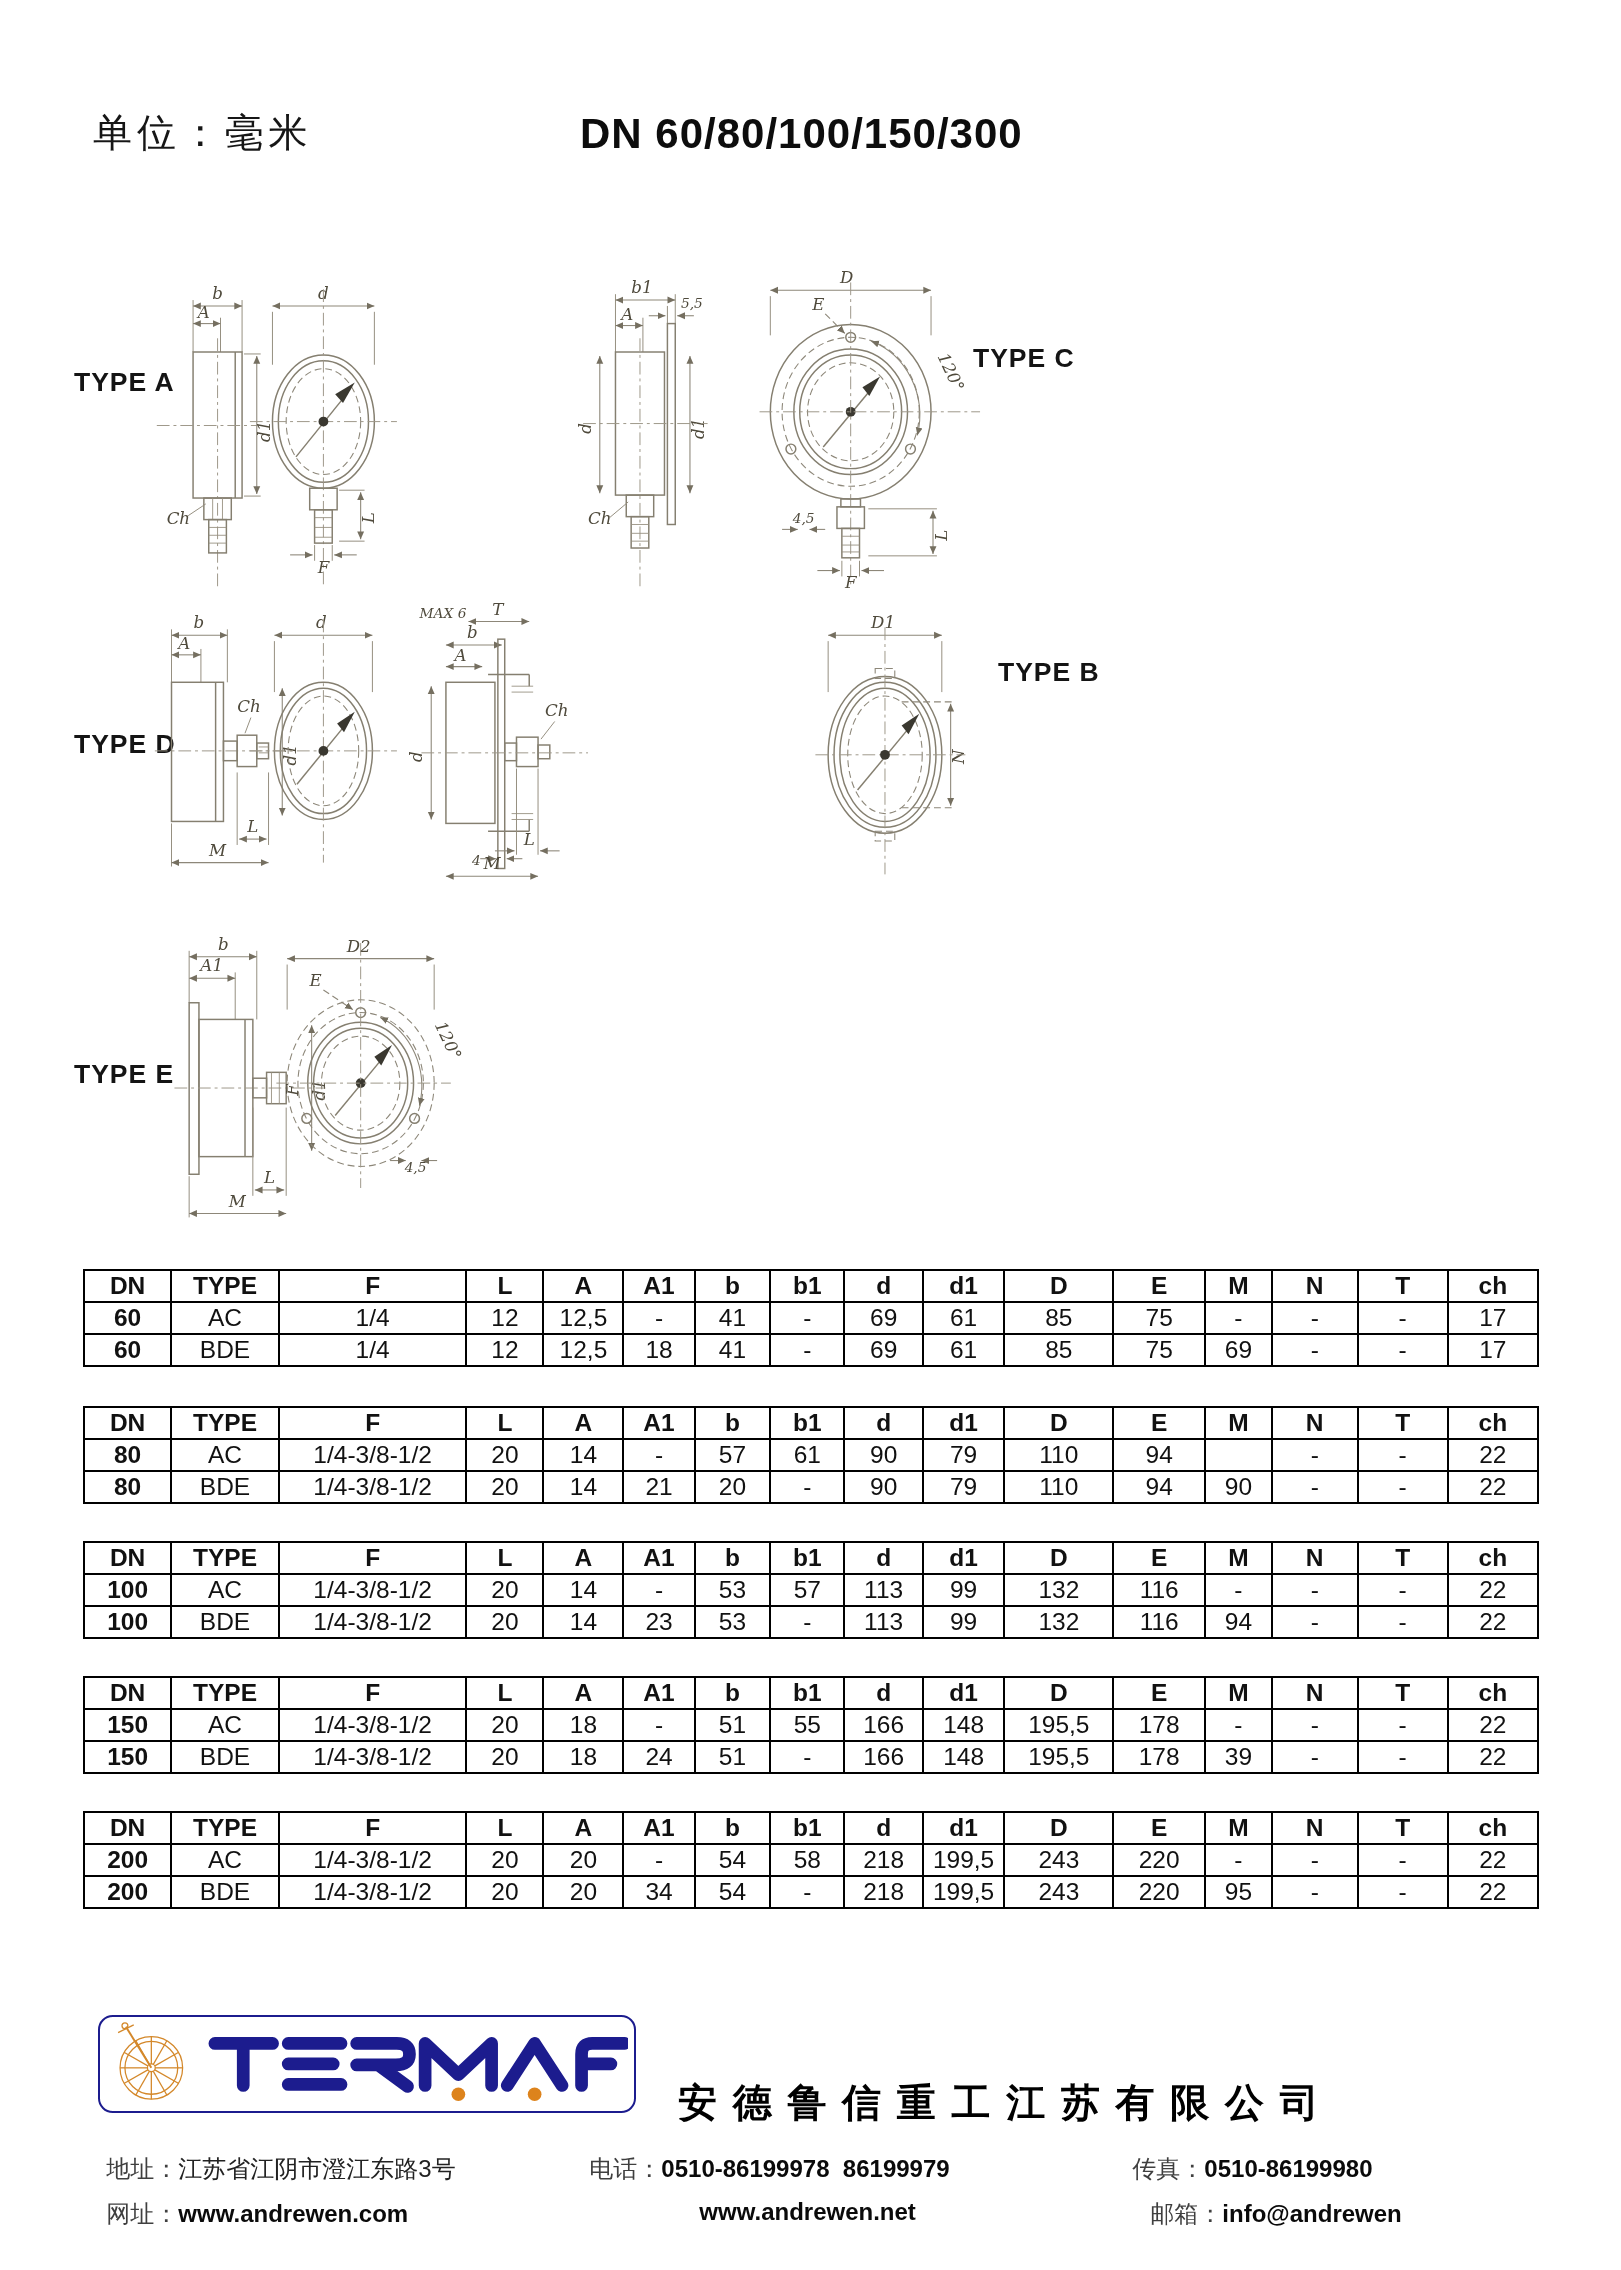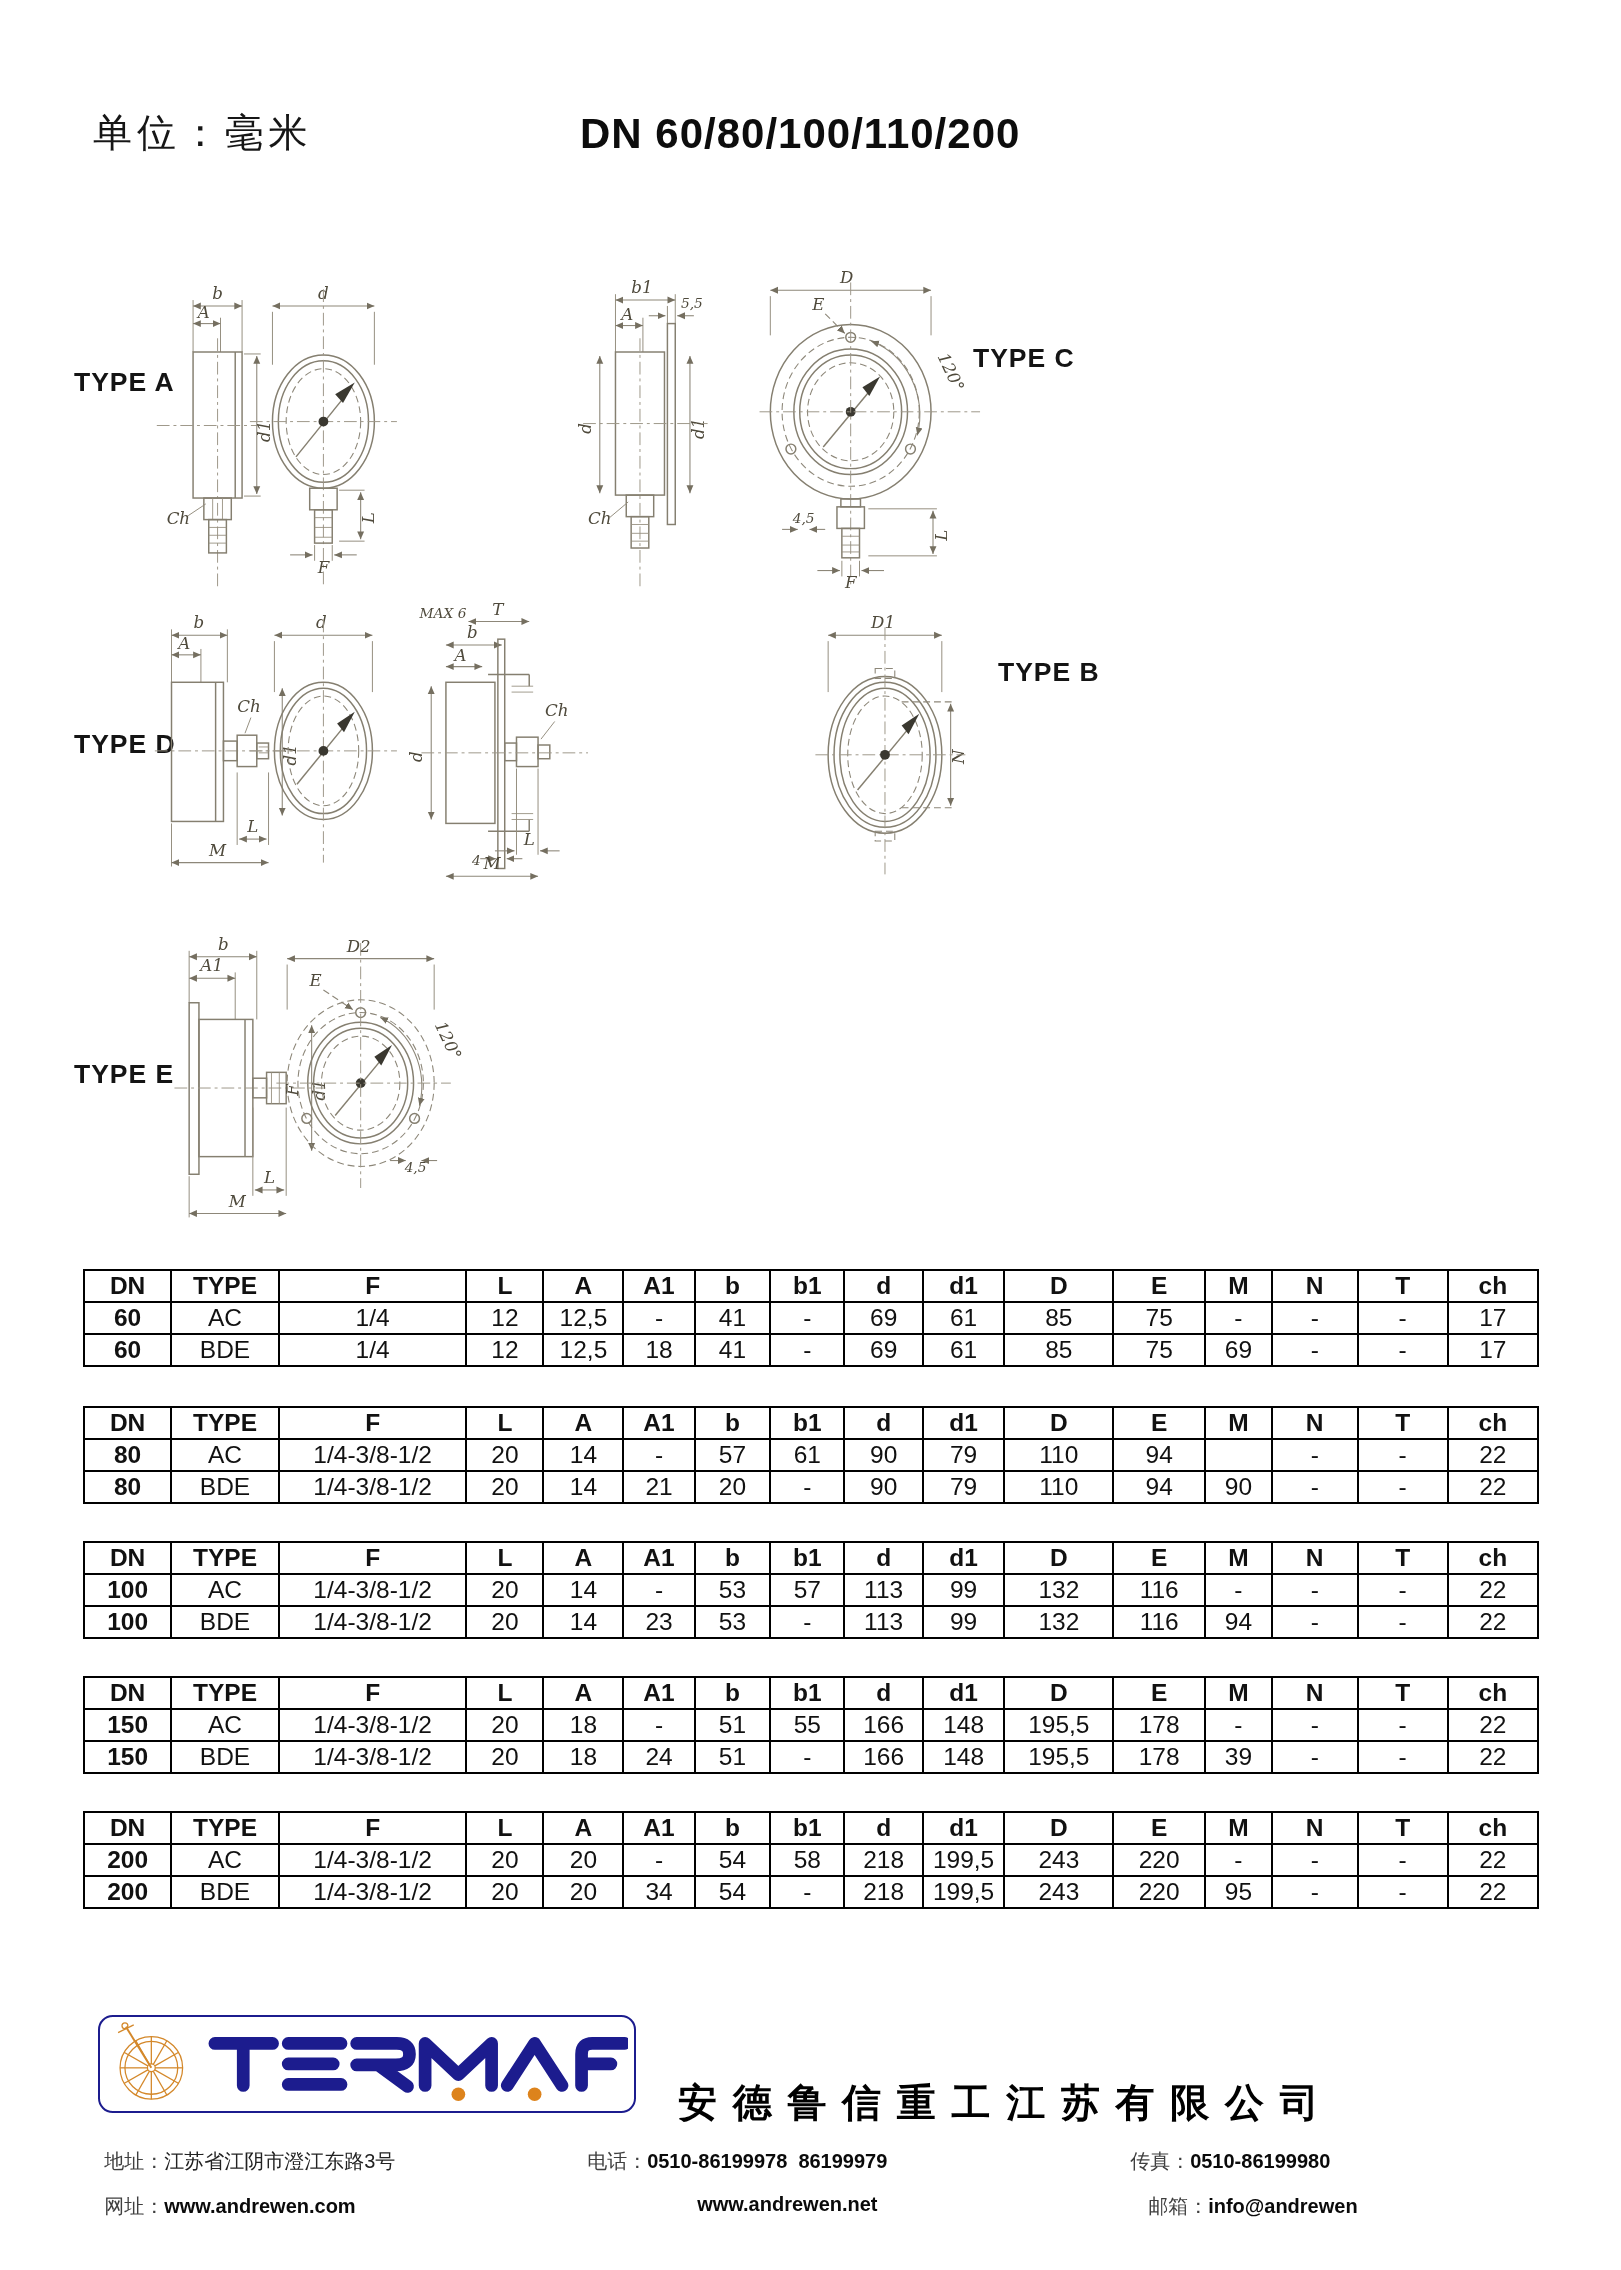--- a/index.html
+++ b/index.html
@@ -25,31 +25,31 @@
   .ntx{fill:#4f4a3c;font-family:"DejaVu Serif",serif;font-style:italic;font-size:14px;text-anchor:middle;stroke:none;}
   .needle{fill:#3a3830;stroke:none;}
   
   .dims{border-collapse:collapse;table-layout:fixed;width:1456px;background:#fff;border:2.9px solid #000;}
   .dims th,.dims td{border:2px solid #000;height:30px;padding:0;text-align:center;font-size:24.5px;line-height:1;overflow:hidden;white-space:nowrap;}
   .dims th{font-weight:bold;border-bottom:2.9px solid #000;}
   .dims td.dn{font-weight:bold;}
   
   #logo-box{left:98px;top:2015px;width:534px;height:94px;border:2.9px solid #1c1c8e;border-radius:14.7px;background:#fff;}
   #company-name{left:678px;top:2076px;font-size:39px;font-weight:bold;letter-spacing:15.7px;color:#000;white-space:nowrap;}
-  .foot-line{font-size:20px;white-space:pre;}
+  .foot-line{font-size:24px;white-space:pre;}
   .flabel{color:#3f3f3f;font-weight:normal;}
   .fval{color:#0a0a0a;font-weight:bold;}
   .fval-plain{color:#222;font-weight:normal;}
   .sr{position:absolute;width:1px;height:1px;overflow:hidden;clip:rect(0 0 0 0);}
 </style>
 </head>
 <body>
 
 <div class="abs" id="unit-note">单位：毫米</div>
-<div class="abs" id="page-title">DN 60/80/100/110/200</div>
+<div class="abs" id="page-title">DN 60/80/100/150/300</div>
 
 <div class="abs type-label" style="left:74px;top:367px">TYPE A</div>
 <div class="abs type-label" style="left:973px;top:343px">TYPE C</div>
 <div class="abs type-label" style="left:74px;top:729px">TYPE D</div>
 <div class="abs type-label" style="left:998px;top:657px">TYPE B</div>
 <div class="abs type-label" style="left:74px;top:1059px">TYPE E</div>
 
 <svg class="abs" id="drawing-layer" width="1621" height="1294" viewBox="0 0 1654 1320">
   <defs>
     <marker id="arr" viewBox="0 0 10 10" refX="9" refY="5" markerWidth="8" markerHeight="8" orient="auto-start-reverse">

